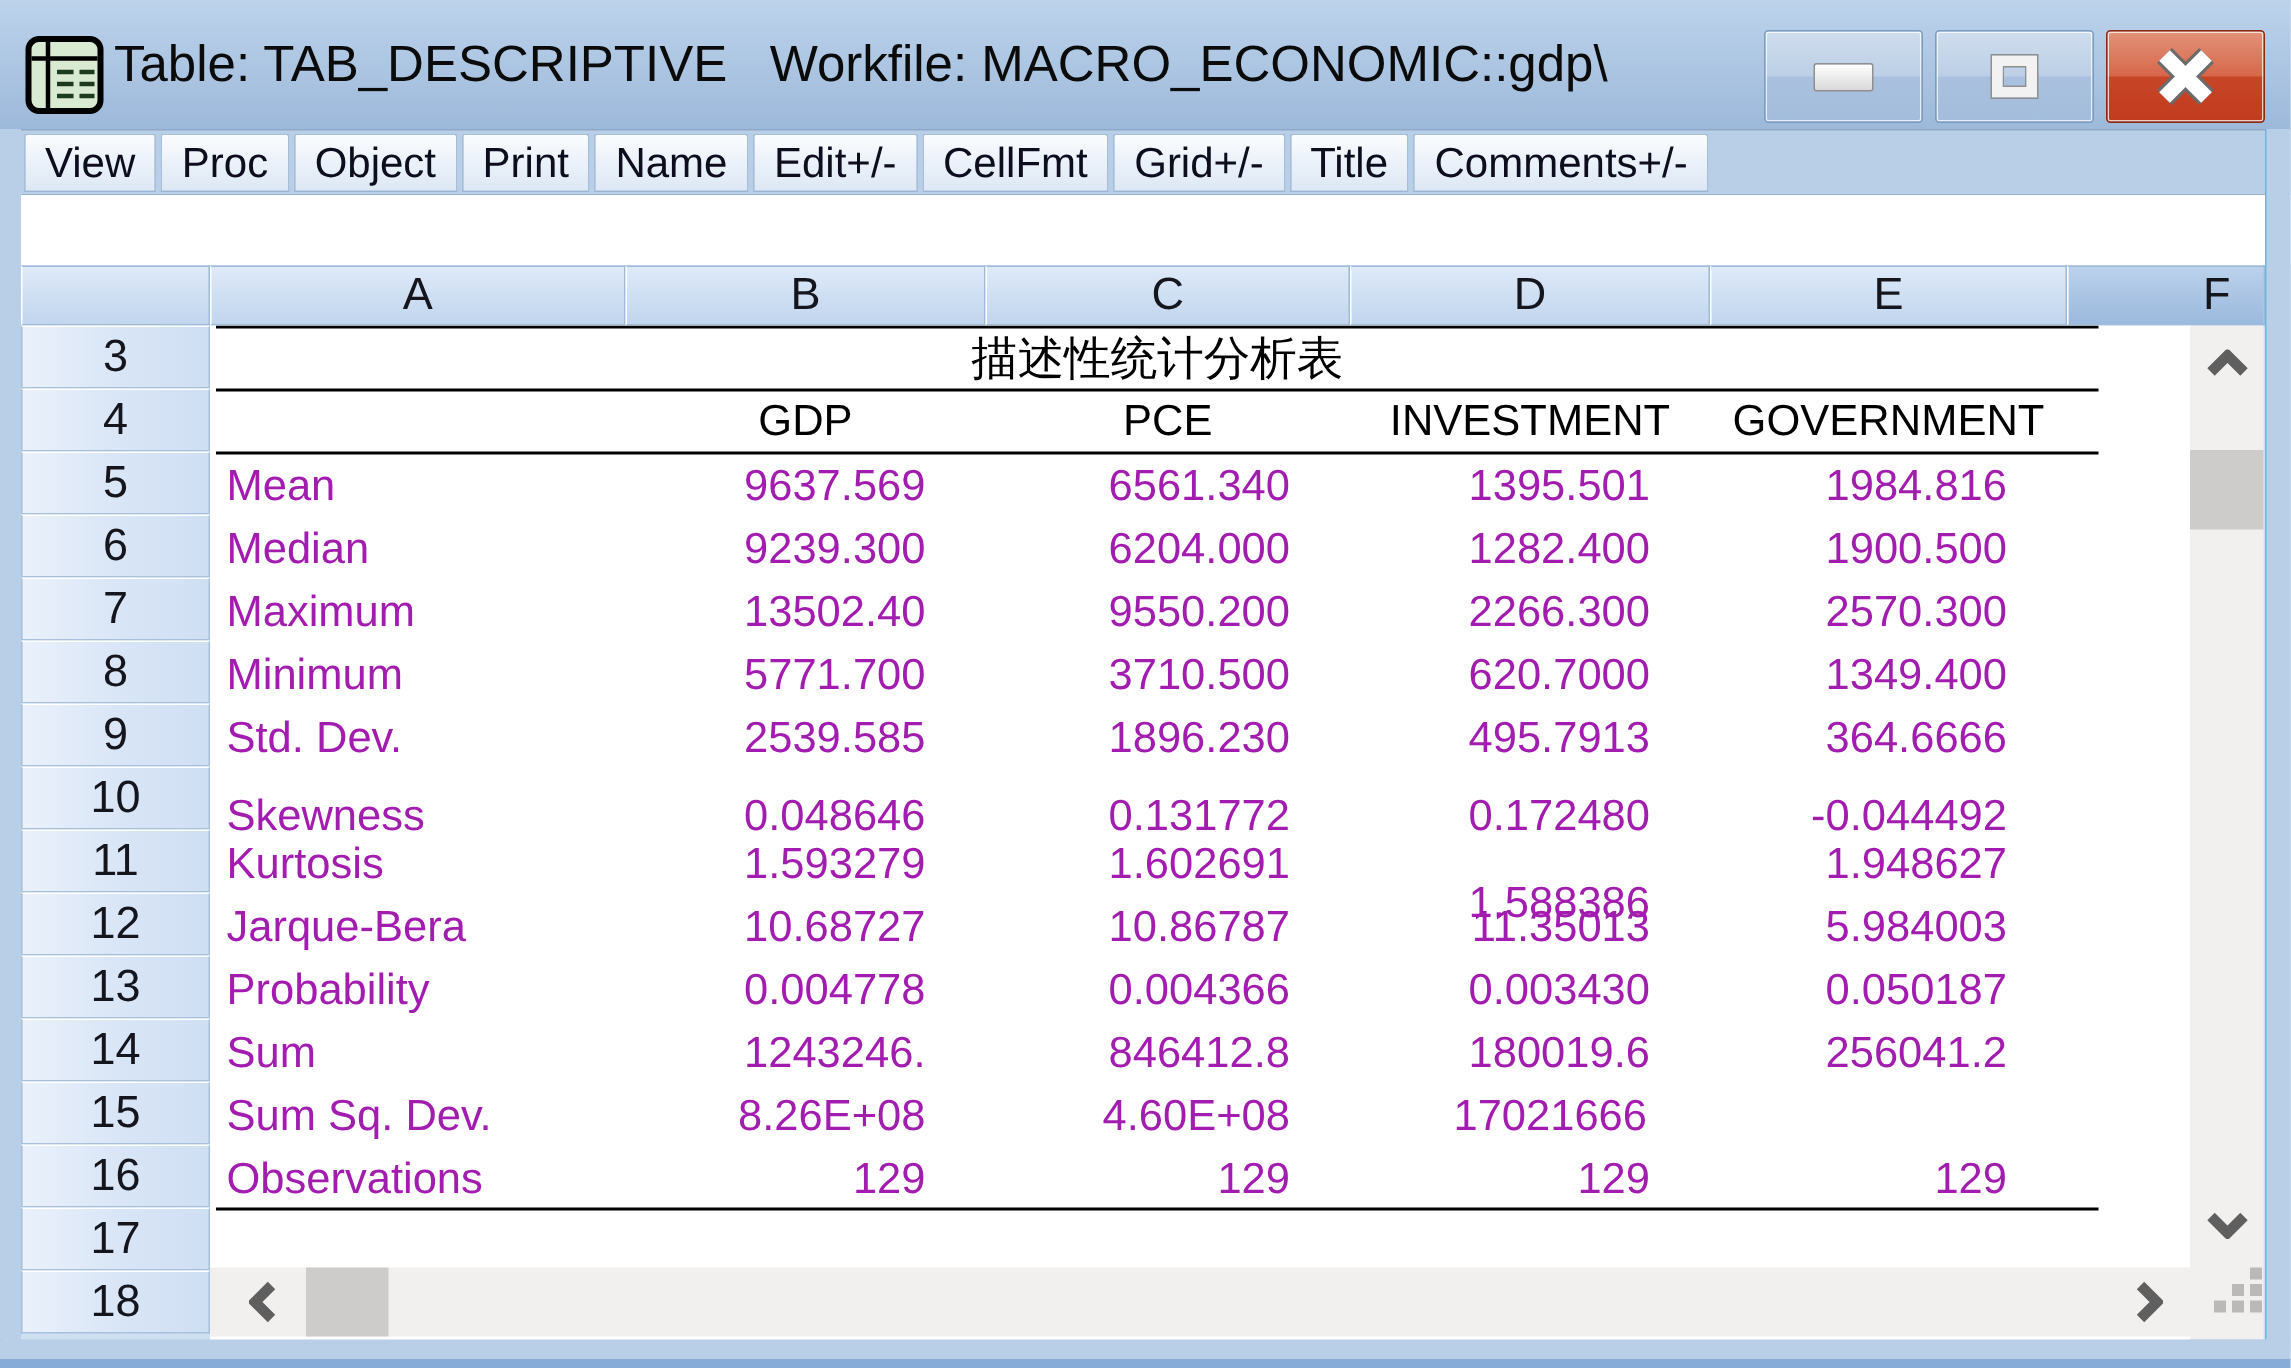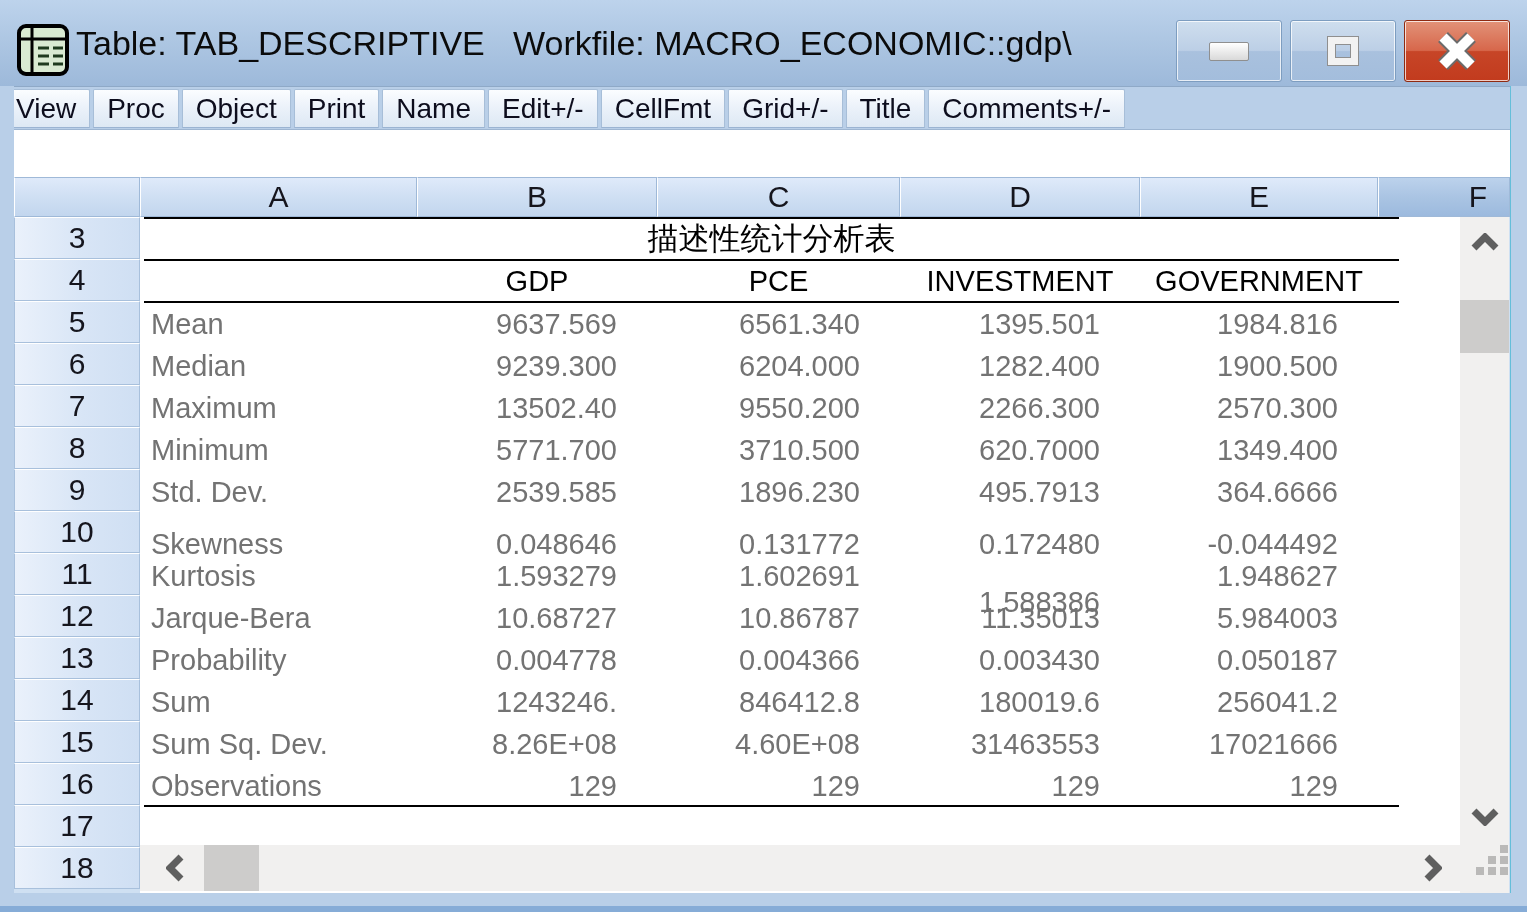--- a/index.html
+++ b/index.html
@@ -36,21 +36,21 @@
   .glyph-min{
     width:38px;height:17px;border:1px solid #8f8f8f;border-radius:2px;
     background:linear-gradient(180deg,#ffffff,#d9d9d9);
   }
   .glyph-restore{
     width:30px;height:28px;box-sizing:border-box;border:7px solid #f2f2f2;
     outline:1px solid #8f8f8f;box-shadow:inset 0 0 0 1px #8f8f8f;
   }
 
   
-  .toolbar{position:absolute;left:2px;top:89px;height:39px;display:flex;gap:3px;}
+  .toolbar{position:absolute;left:16px;top:89px;height:39px;display:flex;gap:3px;}
   .tbtn{
     height:39px;display:flex;align-items:center;padding:0 13px;
     background:linear-gradient(180deg,#fbfdff 0%,#ecf2fa 45%,#dde8f4 100%);
     border:1px solid #a7bed8;border-bottom-color:#9bb4d2;box-sizing:border-box;
     font-size:28px;color:#0d0d1d;border-radius:2px 2px 0 0;
   }
 
   
   .editbar{
     position:absolute;left:14px;top:129px;width:1513px;height:47px;background:#ffffff;
@@ -84,21 +84,21 @@
     position:absolute;left:4px;top:2px;width:1255px;height:40px;
     display:flex;align-items:center;justify-content:center;
     font-family:"Liberation Serif","DejaVu Serif",serif;font-size:31px;color:#000;
   }
   .series-row{position:absolute;left:0;top:44px;height:40px;display:flex;}
   .series-cell{
     display:flex;align-items:center;justify-content:center;
     font-size:29px;color:#000;box-sizing:border-box;
   }
   .stat-row{position:absolute;left:0;height:42px;display:flex;}
-  .cell{display:flex;align-items:center;box-sizing:border-box;font-size:29px;color:#737373;}
+  .cell{display:flex;align-items:center;box-sizing:border-box;font-size:29px;color:#a21caf;}
   .cell.label{justify-content:flex-start;padding-left:11px;}
   .cell.num{justify-content:flex-end;padding-right:40px;}
 
   
   .vscroll{position:absolute;left:1446px;top:40px;width:49px;height:676px;background:#f1f0ef;}
   .vthumb{position:absolute;left:0;top:83px;width:49px;height:53px;background:#cdcccb;}
   .hscroll{position:absolute;left:126px;top:668px;width:1320px;height:46px;background:#f1f0ef;}
   .hthumb{position:absolute;left:64px;top:0;width:55px;height:46px;background:#cdcccb;}
   .chev{position:absolute;display:flex;align-items:center;justify-content:center;}
   .grip{position:absolute;left:18px;top:628px;width:30px;height:30px;}
@@ -282,21 +282,20 @@
             <div class="cell label" style="width: 277px;">Sum</div>
             <div class="cell num" style="width: 240px;">1243246.</div>
             <div class="cell num" style="width: 243px;">846412.8</div>
             <div class="cell num" style="width: 240px;">180019.6</div>
             <div class="cell num" style="width: 238px;">256041.2</div>
           </div>
           <div class="stat-row" style="top: 506px;">
             <div class="cell label" style="width: 277px;">Sum Sq. Dev.</div>
             <div class="cell num" style="width: 240px;">8.26E+08</div>
             <div class="cell num" style="width: 243px;">4.60E+08</div>
-            <div class="cell num" style="width: 240px;">31463553</div>
             <div class="cell num" style="width: 238px;">17021666</div>
           </div>
           <div class="stat-row" style="top: 548px;">
             <div class="cell label" style="width: 277px;">Observations</div>
             <div class="cell num" style="width: 240px;">129</div>
             <div class="cell num" style="width: 243px;">129</div>
             <div class="cell num" style="width: 240px;">129</div>
             <div class="cell num" style="width: 238px;">129</div>
           </div>
         </div>

